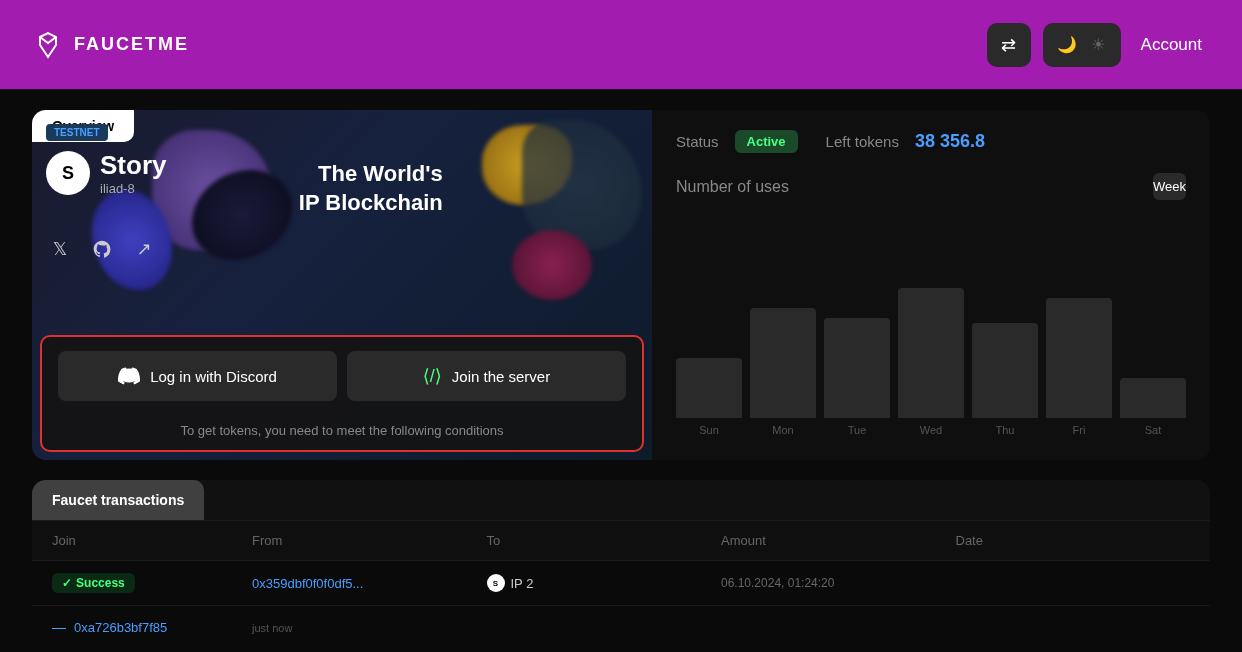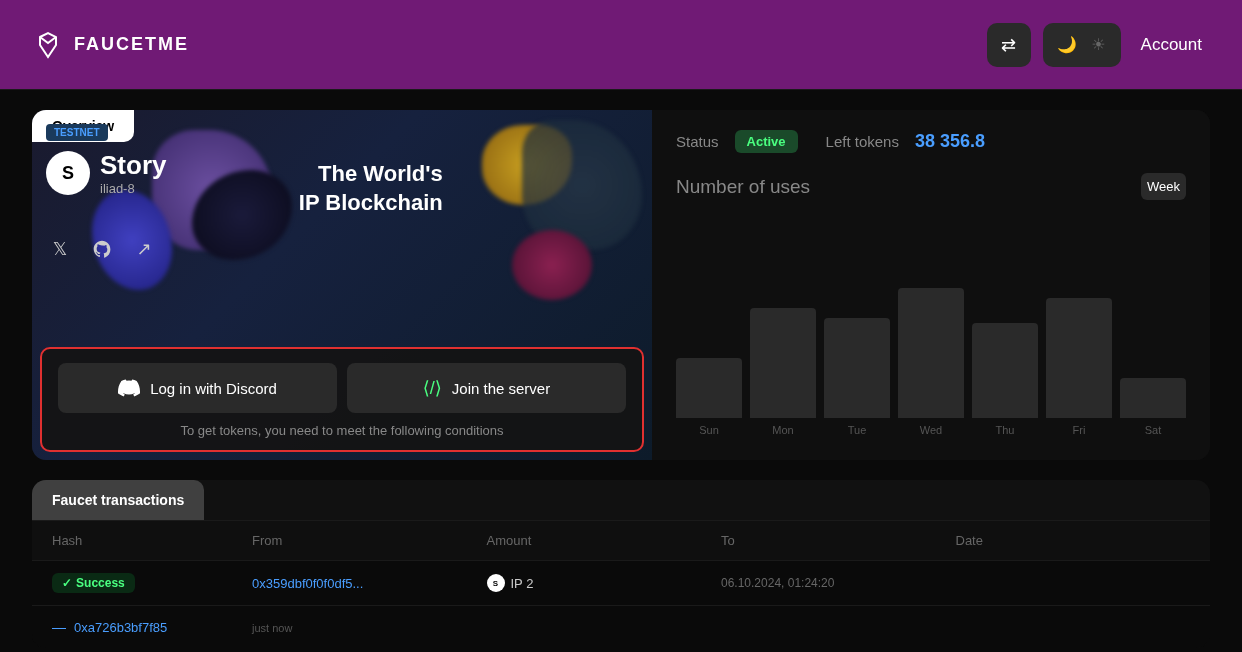--- a/index.html
+++ b/index.html
@@ -12,21 +12,21 @@
       overflow: hidden;
     }
 
     
     .header {
       display: flex;
       align-items: center;
       justify-content: space-between;
       padding: 0 32px;
       height: 90px;
-      background: #701a75;
+      background: #a21caf;
       border-bottom: 1px solid #1a1a1a;
     }
     .logo {
       display: flex;
       align-items: center;
       gap: 10px;
       font-size: 18px;
       font-weight: 700;
       letter-spacing: 2px;
       color: #fff;
@@ -230,21 +230,21 @@
       background: rgba(20, 20, 20, 0.95);
       border: 2px solid #e03030;
       border-radius: 10px;
       margin: 8px;
       padding: 14px 16px 12px;
       z-index: 12;
     }
     .action-buttons {
       display: flex;
       gap: 10px;
-      margin-bottom: 10px;
+      margin-bottom: 22px;
     }
     .btn-discord {
       flex: 1;
       background: #2a2a2a;
       border: none;
       border-radius: 8px;
       color: #fff;
       padding: 14px 20px;
       font-size: 15px;
       font-weight: 500;
@@ -320,28 +320,28 @@
       font-weight: 700;
     }
     .chart-header {
       display: flex;
       justify-content: space-between;
       align-items: center;
       margin-bottom: 20px;
     }
     .chart-title {
       color: #888;
-      font-size: 19px;
+      font-size: 16px;
     }
     .btn-week {
       background: #2a2a2a;
       border: none;
       border-radius: 6px;
       color: #fff;
-      padding: 6px 6px;
+      padding: 6px 0;
       font-size: 13px;
       cursor: pointer;
     }
     .chart-area {
       flex: 1;
       display: flex;
       flex-direction: column;
       justify-content: flex-end;
     }
     .bars-container {
@@ -586,24 +586,24 @@
           </div>
       </div>
     </div>
   </div>
 
   <div class="transactions-section">
     <div class="transactions-header">
       <div class="transactions-tab">Faucet transactions</div>
     </div>
     <div class="table-header">
-      <div class="th">Hash</div>
+      <div class="th">Join</div>
       <div class="th">From</div>
+      <div class="th">To</div>
       <div class="th">Amount</div>
-      <div class="th">To</div>
       <div class="th">Date</div>
     </div>
 
     <div class="table-row-data">
       <div>
         <span class="success-badge">
           <span>✓</span>
           <span>Success</span>
         </span>
       </div>

